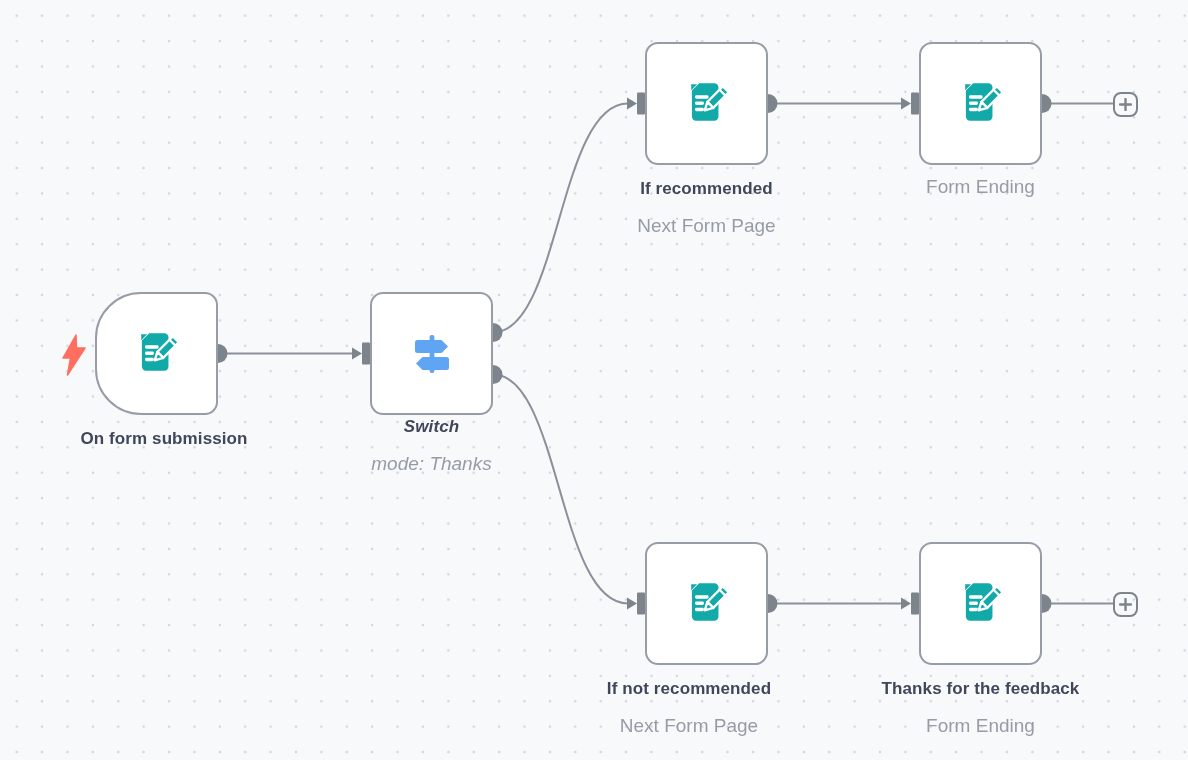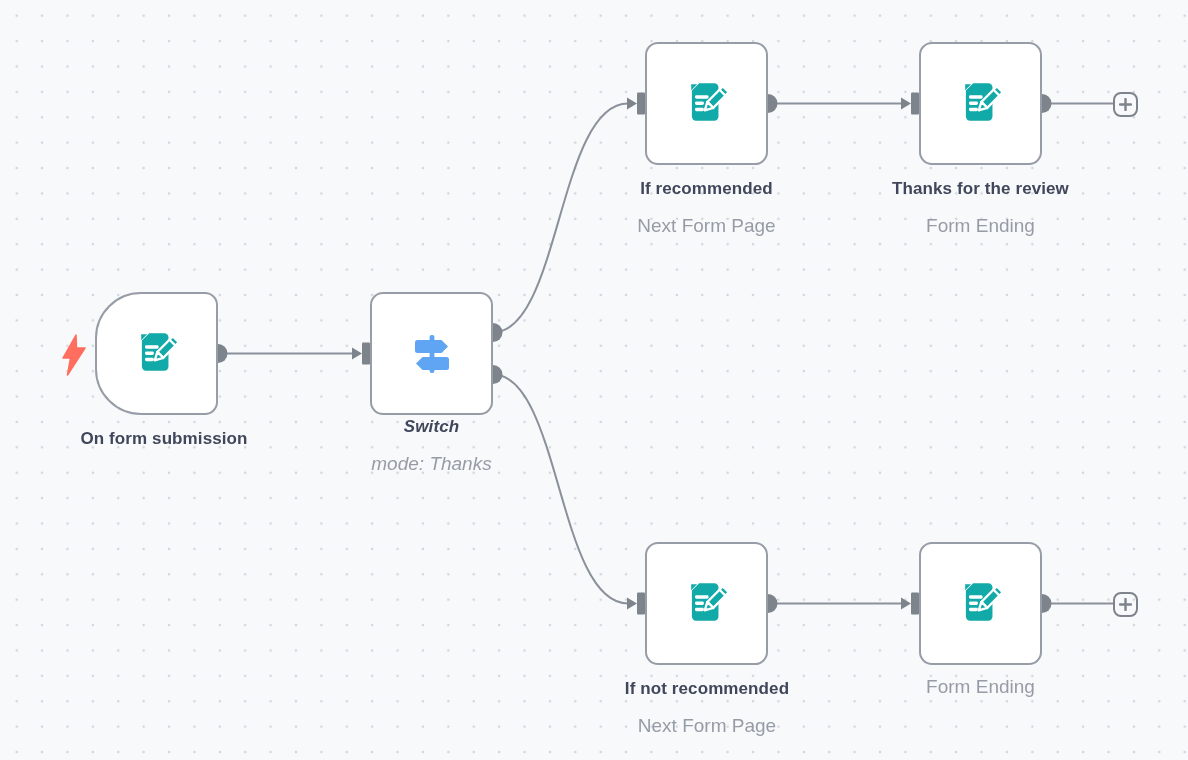--- a/index.html
+++ b/index.html
@@ -141,40 +141,40 @@
     <div class="node-title">If recommended</div>
     <div class="node-subtitle">Next Form Page</div>
   </div>
 
   <div class="node" style="left:919px;top:42px;">
     <svg class="node-icon">
         <use href="#sym-form-pen"></use>
       </svg>
   </div>
   <div class="node-label" style="left:980.5px;top:178px;">
-    <div class="node-title">Thanks for the review</div>
     <div class="node-subtitle">Form Ending</div>
   </div>
 
   <div class="node" style="left:645px;top:542px;">
     <svg class="node-icon">
         <use href="#sym-form-pen"></use>
       </svg>
   </div>
-  <div class="node-label" style="left:707px;top:678px;">
+  <div class="node-label" style="left:689px;top:678px;">
     <div class="node-title">If not recommended</div>
     <div class="node-subtitle">Next Form Page</div>
   </div>
 
   <div class="node" style="left:919px;top:542px;">
     <svg class="node-icon">
         <use href="#sym-form-pen"></use>
       </svg>
   </div>
   <div class="node-label" style="left:980.5px;top:678px;">
+    <div class="node-title">Thanks for the feedback</div>
     <div class="node-subtitle">Form Ending</div>
   </div>
 
   <button class="plus-btn" style="left:1113px;top:92px;">
     <svg width="13" height="13" viewBox="0 0 13 13">
       <path d="M6.5 1 V12 M1 6.5 H12" stroke="#7d848c" stroke-width="2.4" stroke-linecap="round"></path>
     </svg>
   </button>
   <button class="plus-btn" style="left:1113px;top:592px;">
     <svg width="13" height="13" viewBox="0 0 13 13">

